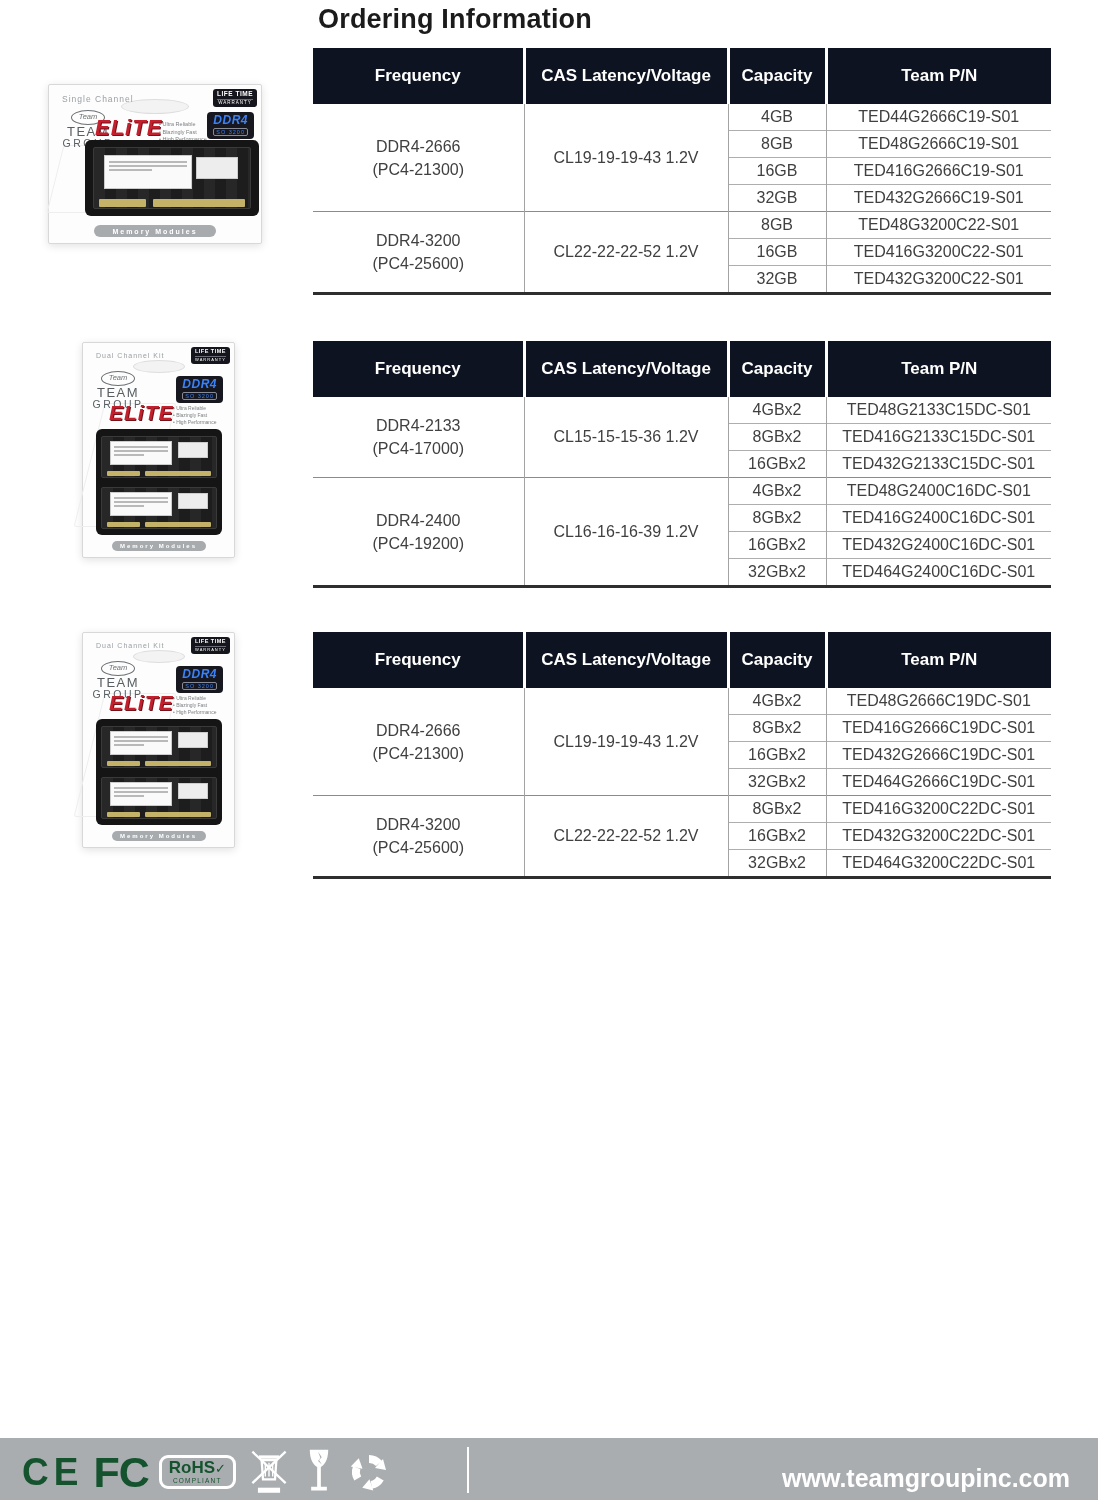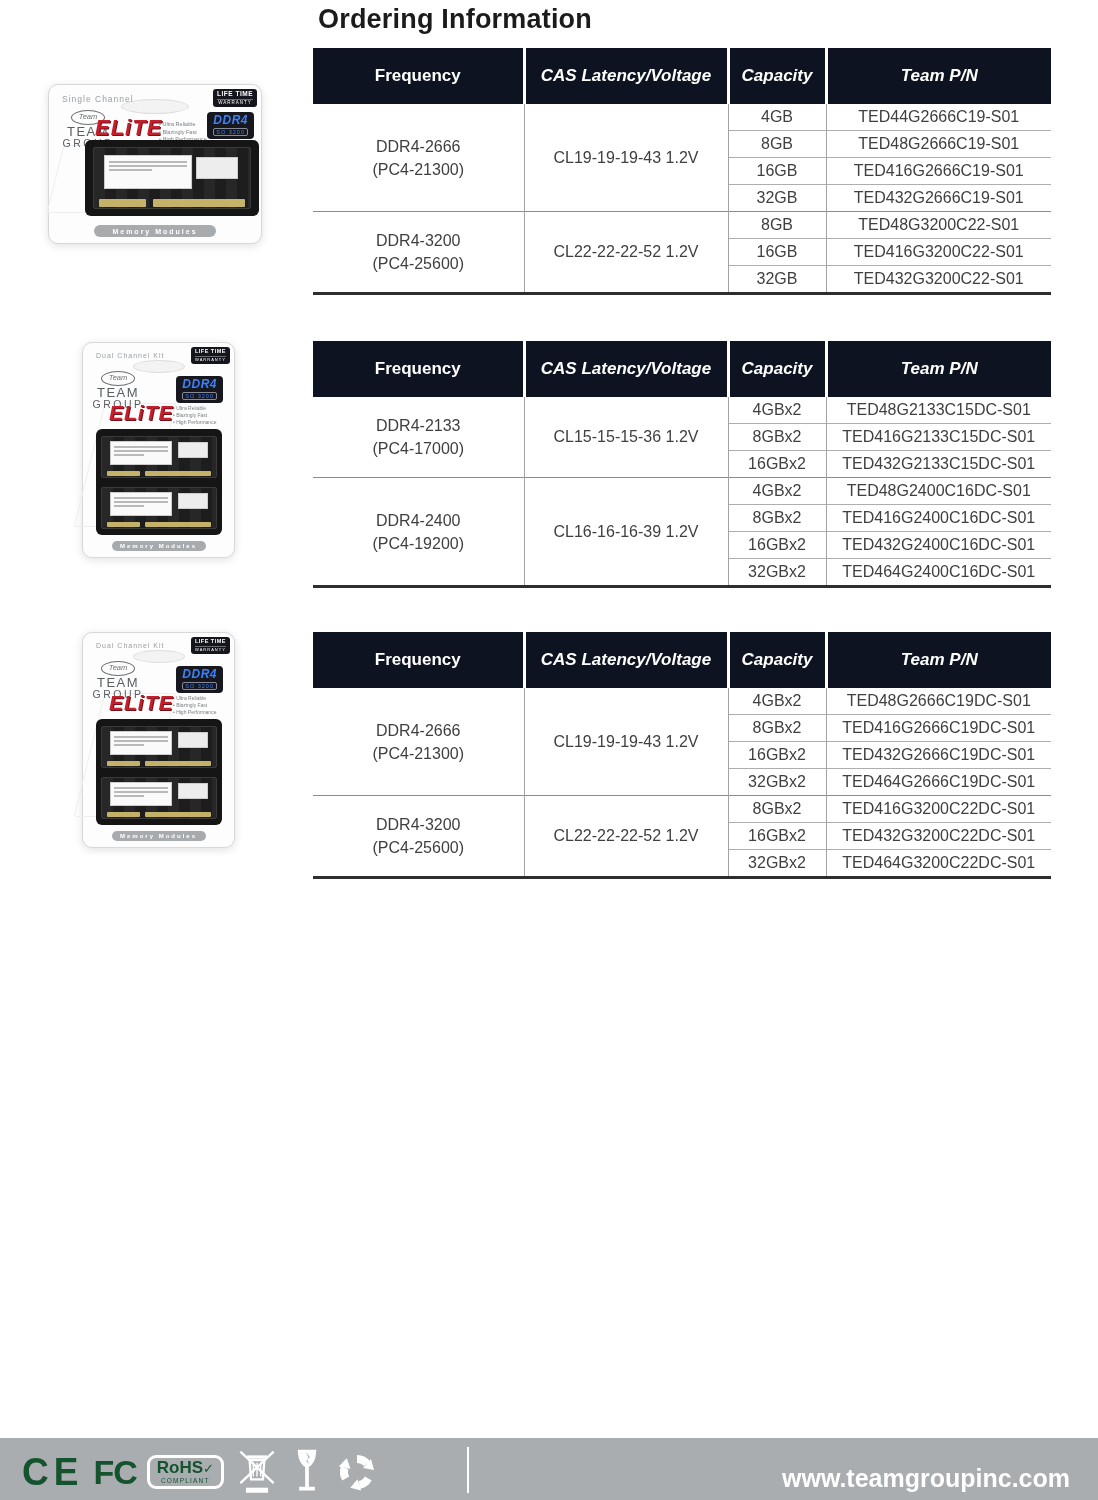--- a/index.html
+++ b/index.html
@@ -11,32 +11,32 @@
     color:#1b1b1b;letter-spacing:0.2px;}
 
   
   .ordering-table-wrap{position:absolute;left:313px;width:740px;}
   #table-wrap-0{top:40px;} #table-wrap-1{top:333px;} #table-wrap-2{top:624px;}
   table.ordering-table{border-collapse:collapse;table-layout:fixed;width:738px;
     border-bottom:3px solid #2e2e2e;}
   col.col-freq{width:211px;} col.col-cas{width:204px;} col.col-cap{width:98px;} col.col-pn{width:225px;}
   .ordering-table th{background:#0d1321;color:#fff;font-size:17px;font-weight:bold;
     height:32px;text-align:center;padding:12px;}
-  .ordering-table th + th{border-left:3px solid #fff;font-style:italic;}
+  .ordering-table th + th{border-left:3px solid #fff;}
   .ordering-table td{font-size:16px;color:#404040;height:26px;padding:0;text-align:center;
     vertical-align:middle;}
   .cell-cas,.cell-cap,.cell-pn{border-left:1px solid #a3a3a3;}
   .cell-cap,.cell-pn{border-top:1px solid #aeaeae;}
   tbody tr:first-child .cell-cap, tbody tr:first-child .cell-pn{border-top:none;}
   tr.group-start td{border-top:1px solid #8c8c8c !important;}
   .cell-pn{text-align:left;padding-left:22px;}
   .freq-line{line-height:23px;}
 
   
-  .package{position:absolute;background:#fdfdfd;border:1px solid #d8d8d8;border-radius:10px;
+  .package{position:absolute;background:#fdfdfd;border:1px solid #d8d8d8;border-radius:2px;
     box-shadow:0 2px 8px rgba(0,0,0,0.12);}
   #package-0{left:48px;top:76px;width:212px;height:158px;}
   #package-1{left:82px;top:334px;width:151px;height:214px;}
   #package-2{left:82px;top:624px;width:151px;height:214px;}
   .package::before{content:"";position:absolute;left:6px;top:60px;bottom:30px;width:70px;
     border:1px solid #eeeeee;transform:skewX(-14deg);border-radius:3px;}
   .pkg-channel{position:absolute;left:13px;top:9px;font-size:8.5px;color:#9aa0a4;letter-spacing:1px;}
   .pkg-dual .pkg-channel{font-size:7px;}
   .pkg-warranty{position:absolute;right:4px;top:4px;background:#15151d;color:#fff;
     border-radius:3px;padding:2px 4px;text-align:center;line-height:1;}
@@ -90,21 +90,21 @@
   .pkg-pill{position:absolute;left:50%;transform:translateX(-50%);background:#a7abae;color:#fff;
     border-radius:8px;text-align:center;letter-spacing:2px;font-weight:bold;}
   .pkg-single .pkg-pill{bottom:6px;width:122px;font-size:7px;padding:2.5px 0;}
   .pkg-dual .pkg-pill{bottom:6px;width:94px;font-size:6px;padding:2px 0;}
 
   
   .footer-bar{position:absolute;left:0;top:1430px;width:1098px;height:64px;background:#a9adb0;}
   .cert-icons{position:absolute;left:22px;top:0;height:68px;display:flex;align-items:center;
     gap:10px;color:#14532d;}
   .ce-mark{font-size:37px;letter-spacing:5px;font-weight:bold;transform:scaleY(1.05);}
-  .fcc-mark{font-size:34px;font-weight:bold;letter-spacing:-1px;}
+  .fcc-mark{font-size:43px;font-weight:bold;letter-spacing:-1px;}
   .rohs-badge{border:3px solid #fff;border-radius:9px;padding:1px 7px 2px;text-align:center;line-height:1;}
   .rohs-line1{font-size:17px;font-weight:bold;line-height:18px;}
   .rohs-check{font-size:13px;}
   .rohs-line2{font-size:6.5px;letter-spacing:1.2px;}
   .cert-svg{display:block;}
   .footer-divider{position:absolute;left:467px;top:9px;width:2px;height:46px;background:#fff;}
   .footer-text{position:absolute;left:490px;top:9px;color:#fff;font-size:13.5px;line-height:16.5px;}
   .footer-website{position:absolute;right:28px;bottom:9px;color:#fff;font-size:25px;font-weight:bold;}
 </style>
 </head>

